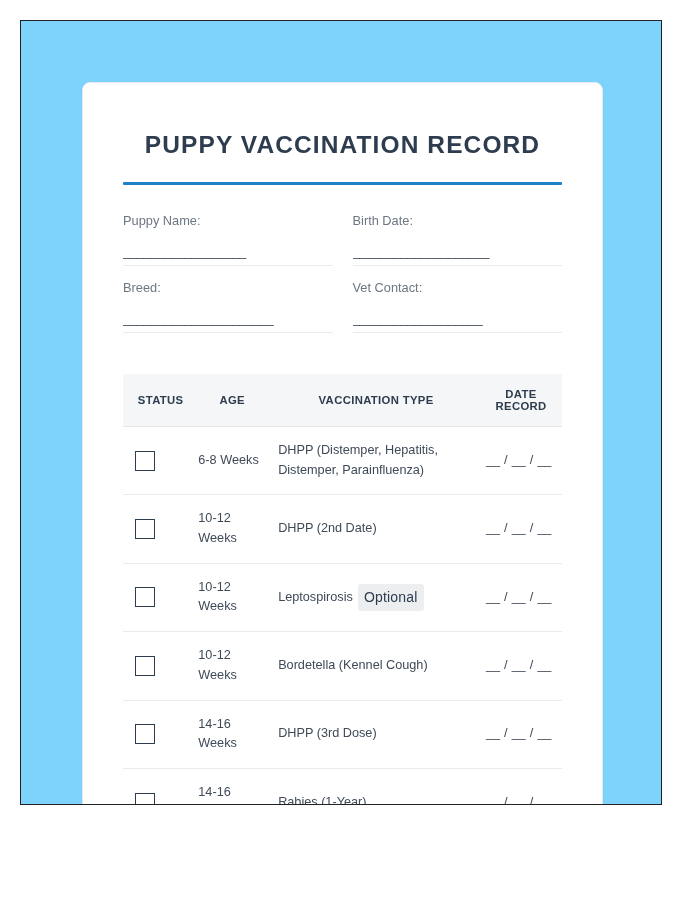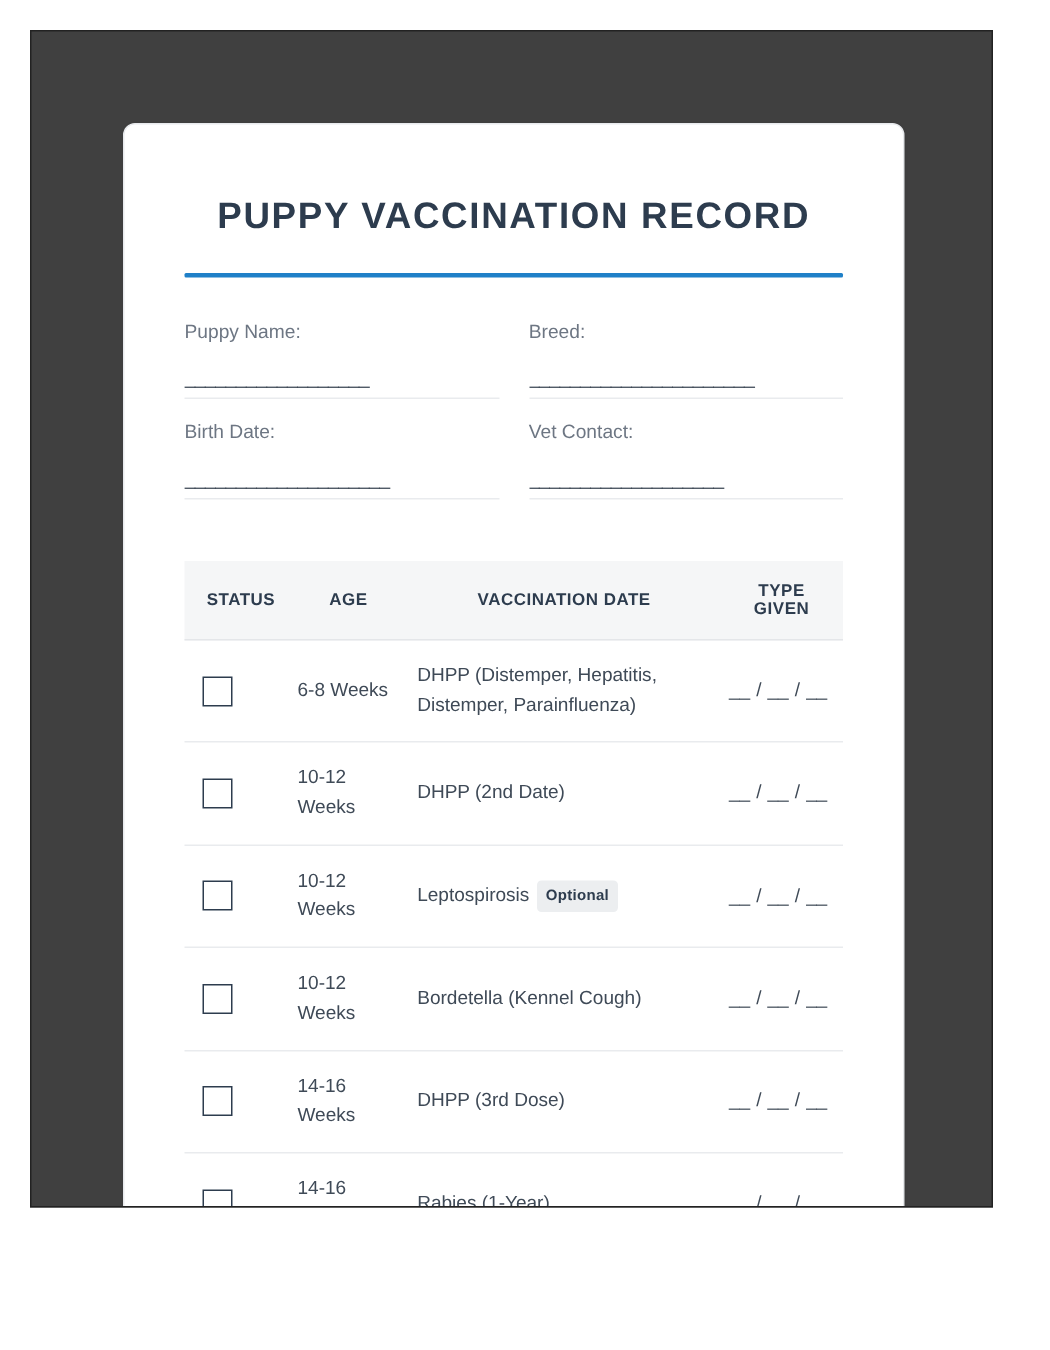--- a/index.html
+++ b/index.html
@@ -15,21 +15,21 @@
   }
 
   
   #viewport-frame {
     position: absolute;
     left: 20px;
     top: 20px;
     width: 642px;
     height: 785px;
     border: 1.5px solid #222222;
-    background: #404040;
+    background: #7dd3fc;
     overflow: hidden;
   }
 
   
   #record-card {
     position: absolute;
     left: 61px;              
     top: 61px;               
     width: 521px;
     height: 760px;           
@@ -136,22 +136,22 @@
     letter-spacing: -0.2px;
     line-height: 1.5;
     word-spacing: 1px;
     margin-left: 24px;
   }
 
   .badge {
     display: inline-block;
     background: #eceef0;
     color: #2d3c4e;
-    font-size: 10px;
-    font-weight: bold;
+    font-size: 14px;
+    font-weight: normal;
     padding: 2.5px 6px;
     border-radius: 3px;
     margin-left: 5px;
     vertical-align: middle;
     letter-spacing: 0.2px;
   }
 </style>
 </head>
 <body>
 
@@ -164,49 +164,49 @@
     <div id="title-rule"></div>
 
     <div class="info-grid">
 
       <div class="info-field">
         <span class="info-label">Puppy Name:</span>
         <span class="info-line">__________________</span>
       </div>
 
       <div class="info-field">
+        <span class="info-label">Birth Date:</span>
+        <span class="info-line">____________________</span>
+      </div>
+
+      <div class="info-field">
         <span class="info-label">Breed:</span>
         <span class="info-line">______________________</span>
-      </div>
-
-      <div class="info-field">
-        <span class="info-label">Birth Date:</span>
-        <span class="info-line">____________________</span>
       </div>
 
       <div class="info-field">
         <span class="info-label">Vet Contact:</span>
         <span class="info-line">___________________</span>
       </div>
 
     </div>
 
     <table id="vaccine-table">
       <colgroup>
         <col class="col-status">
         <col class="col-age">
         <col class="col-type">
         <col class="col-date">
       </colgroup>
       <thead>
         <tr>
           <th class="checkbox-cell">STATUS</th>
           <th>AGE</th>
-          <th>VACCINATION DATE</th>
-          <th>TYPE GIVEN</th>
+          <th>VACCINATION TYPE</th>
+          <th>DATE RECORD</th>
         </tr>
       </thead>
       <tbody id="table-body">
           <tr>
             <td class="checkbox-cell"><span class="checkbox"></span></td>
             <td class="age-cell">6-8 Weeks</td>
             <td><span>DHPP (Distemper, Hepatitis, Distemper, Parainfluenza)</span></td>
             <td class="date-cell">__ / __ / __</td>
           </tr>
           <tr>

